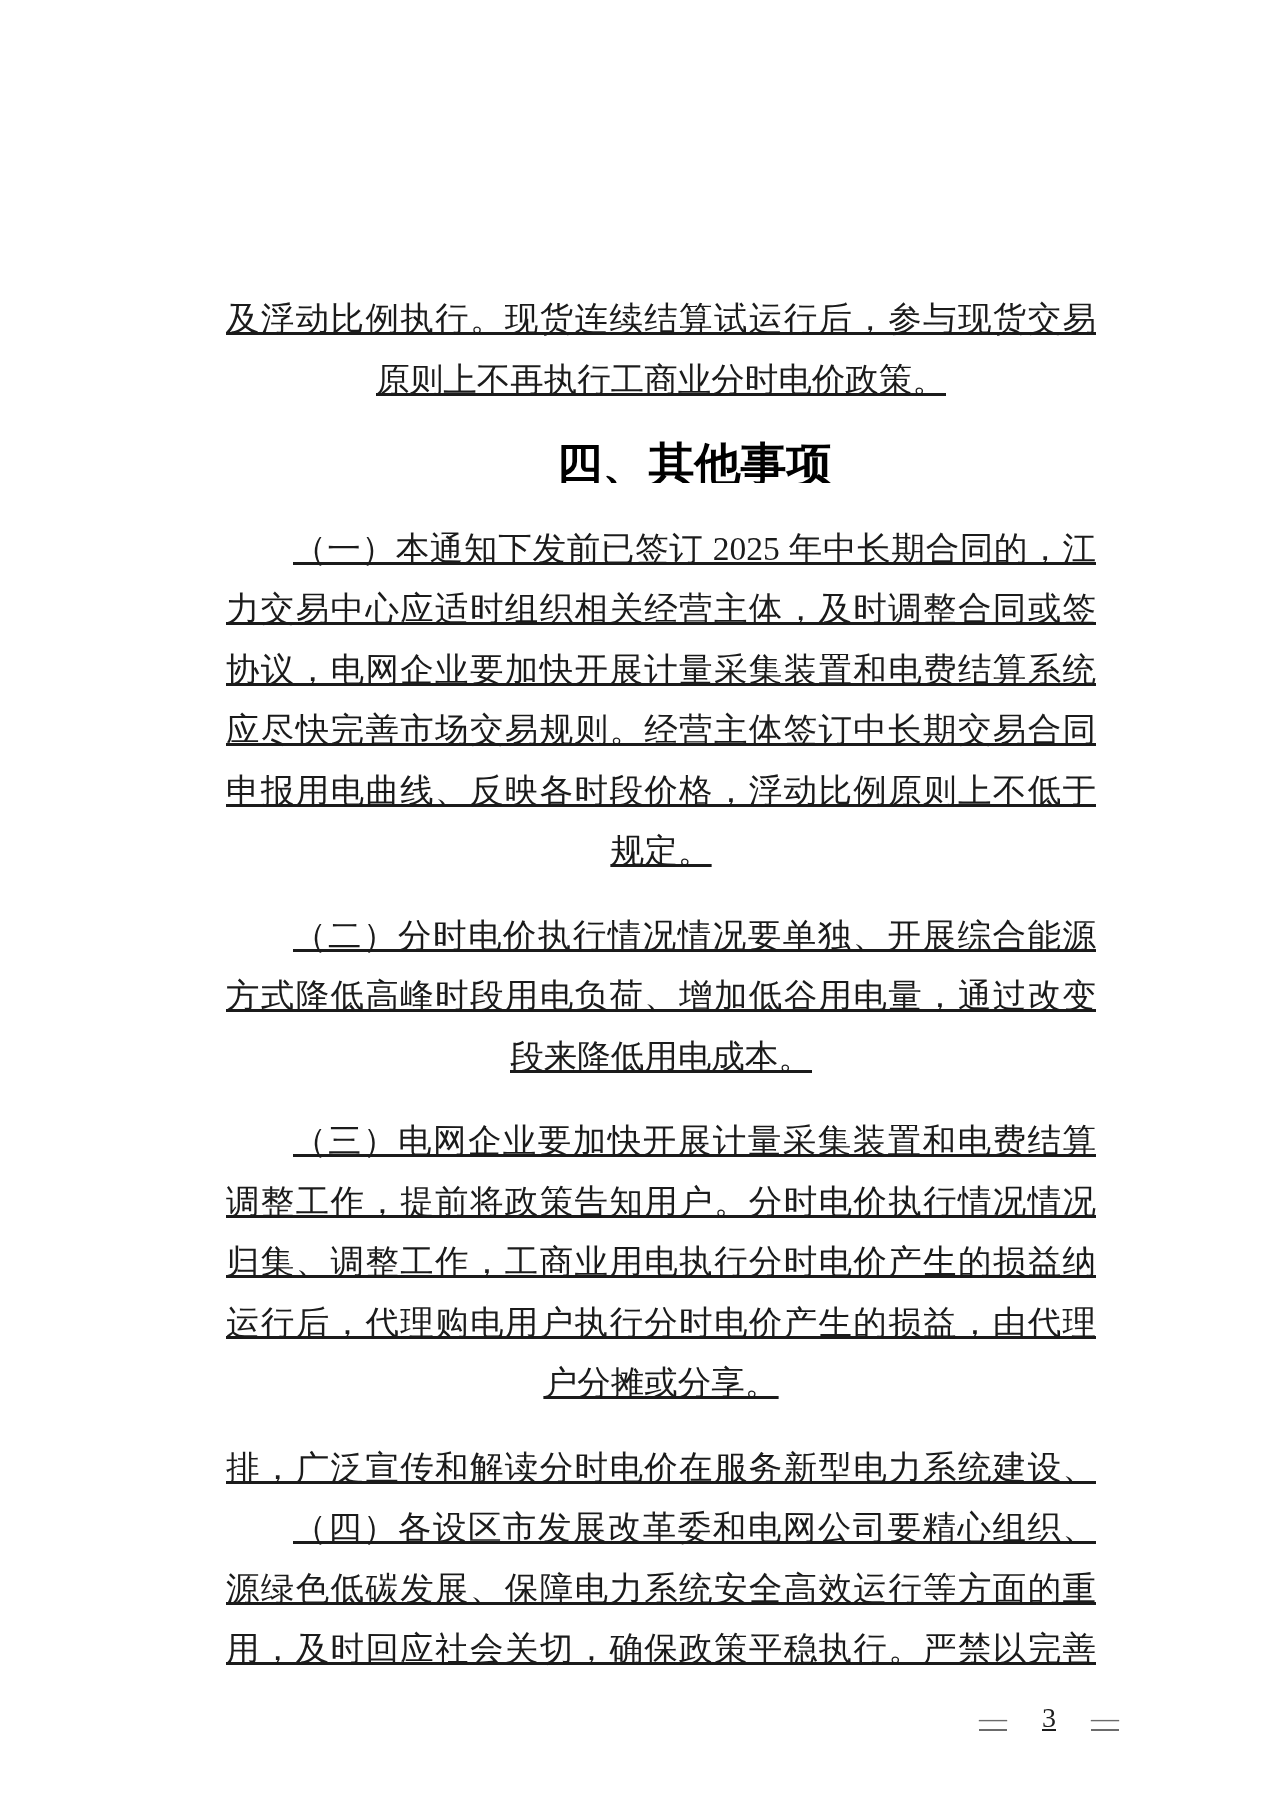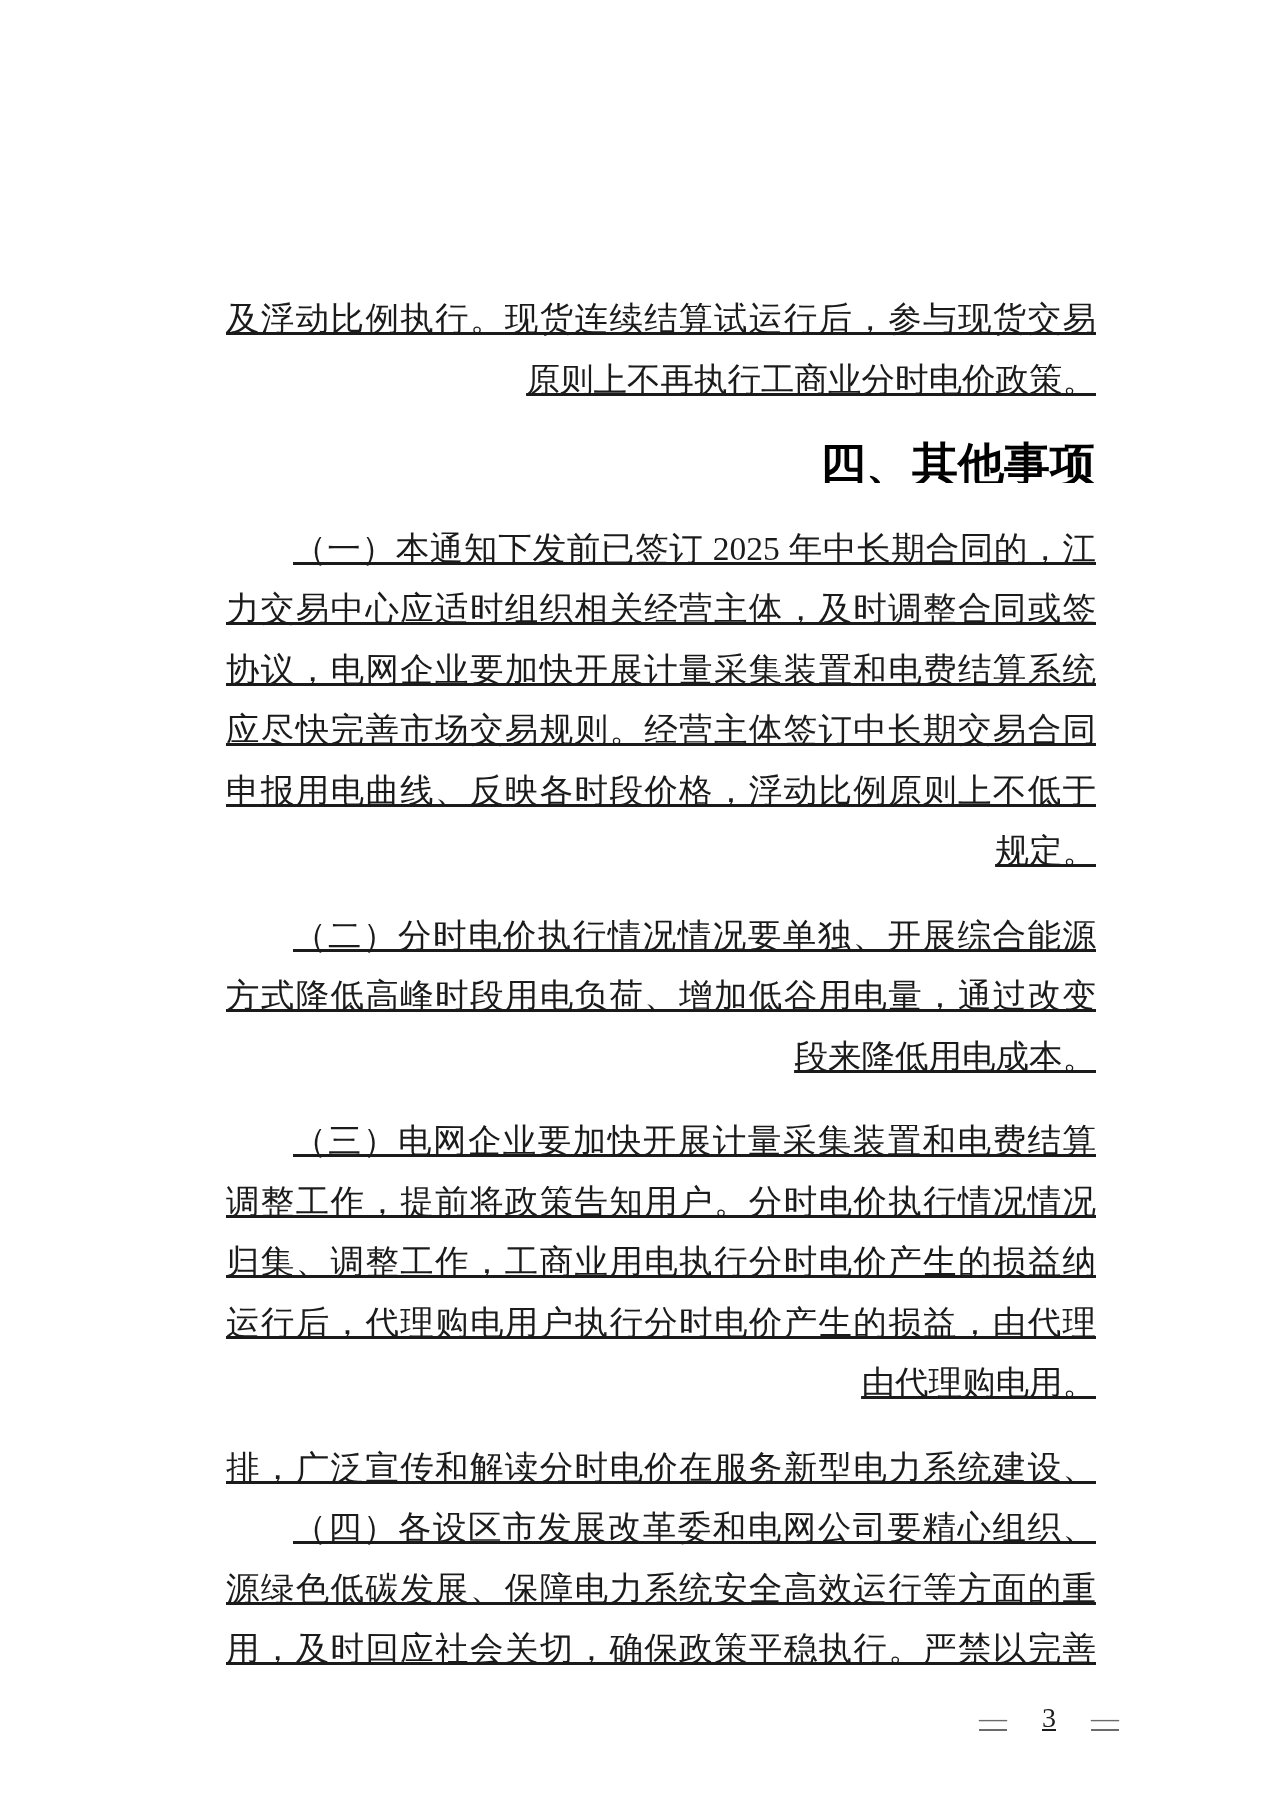--- a/index.html
+++ b/index.html
@@ -17,21 +17,21 @@
     position: absolute;
     left: 166px;
     top: 229px;
     width: 942px;
   }
   .line {
     font-size: 33.5px;
     line-height: 60.5px;
     height: 60.5px;
     color: #1b1b1b;
-    text-align: right;
+    text-align: center;
     overflow: hidden;
     letter-spacing: 0;
   }
   .line.j {
     text-align: justify;
     text-align-last: justify;
     text-justify: inter-character;
   }
   .line.ind { text-indent: 67px; }
   .line.heading {
@@ -79,21 +79,21 @@
       <div class="block">
         <div class="line ind j">（二）分时电价执行情况情况要单独、开展综合能源利用等</div>
         <div class="line j">方式降低高峰时段用电负荷、增加低谷用电量，通过改变用电时</div>
         <div class="line">段来降低用电成本。</div>
       </div>
       <div class="block">
         <div class="line ind j">（三）电网企业要加快开展计量采集装置和电费结算系统的</div>
         <div class="line j">调整工作，提前将政策告知用户。分时电价执行情况情况要单独</div>
         <div class="line j">归集、调整工作，工商业用电执行分时电价产生的损益纳入系统</div>
         <div class="line j">运行后，代理购电用户执行分时电价产生的损益，由代理购电用</div>
-        <div class="line">由代理购电用。</div>
+        <div class="line">户分摊或分享。</div>
       </div>
       <div class="block">
         <div class="line j">排，广泛宣传和解读分时电价在服务新型电力系统建设、促进能</div>
         <div class="line ind j">（四）各设区市发展改革委和电网公司要精心组织、周密安</div>
         <div class="line j">源绿色低碳发展、保障电力系统安全高效运行等方面的重要作</div>
         <div class="line j">用，及时回应社会关切，确保政策平稳执行。严禁以完善分时电</div>
       </div>
     </div>
   <div class="pagenum">
     <span class="pn-dash">—</span>

